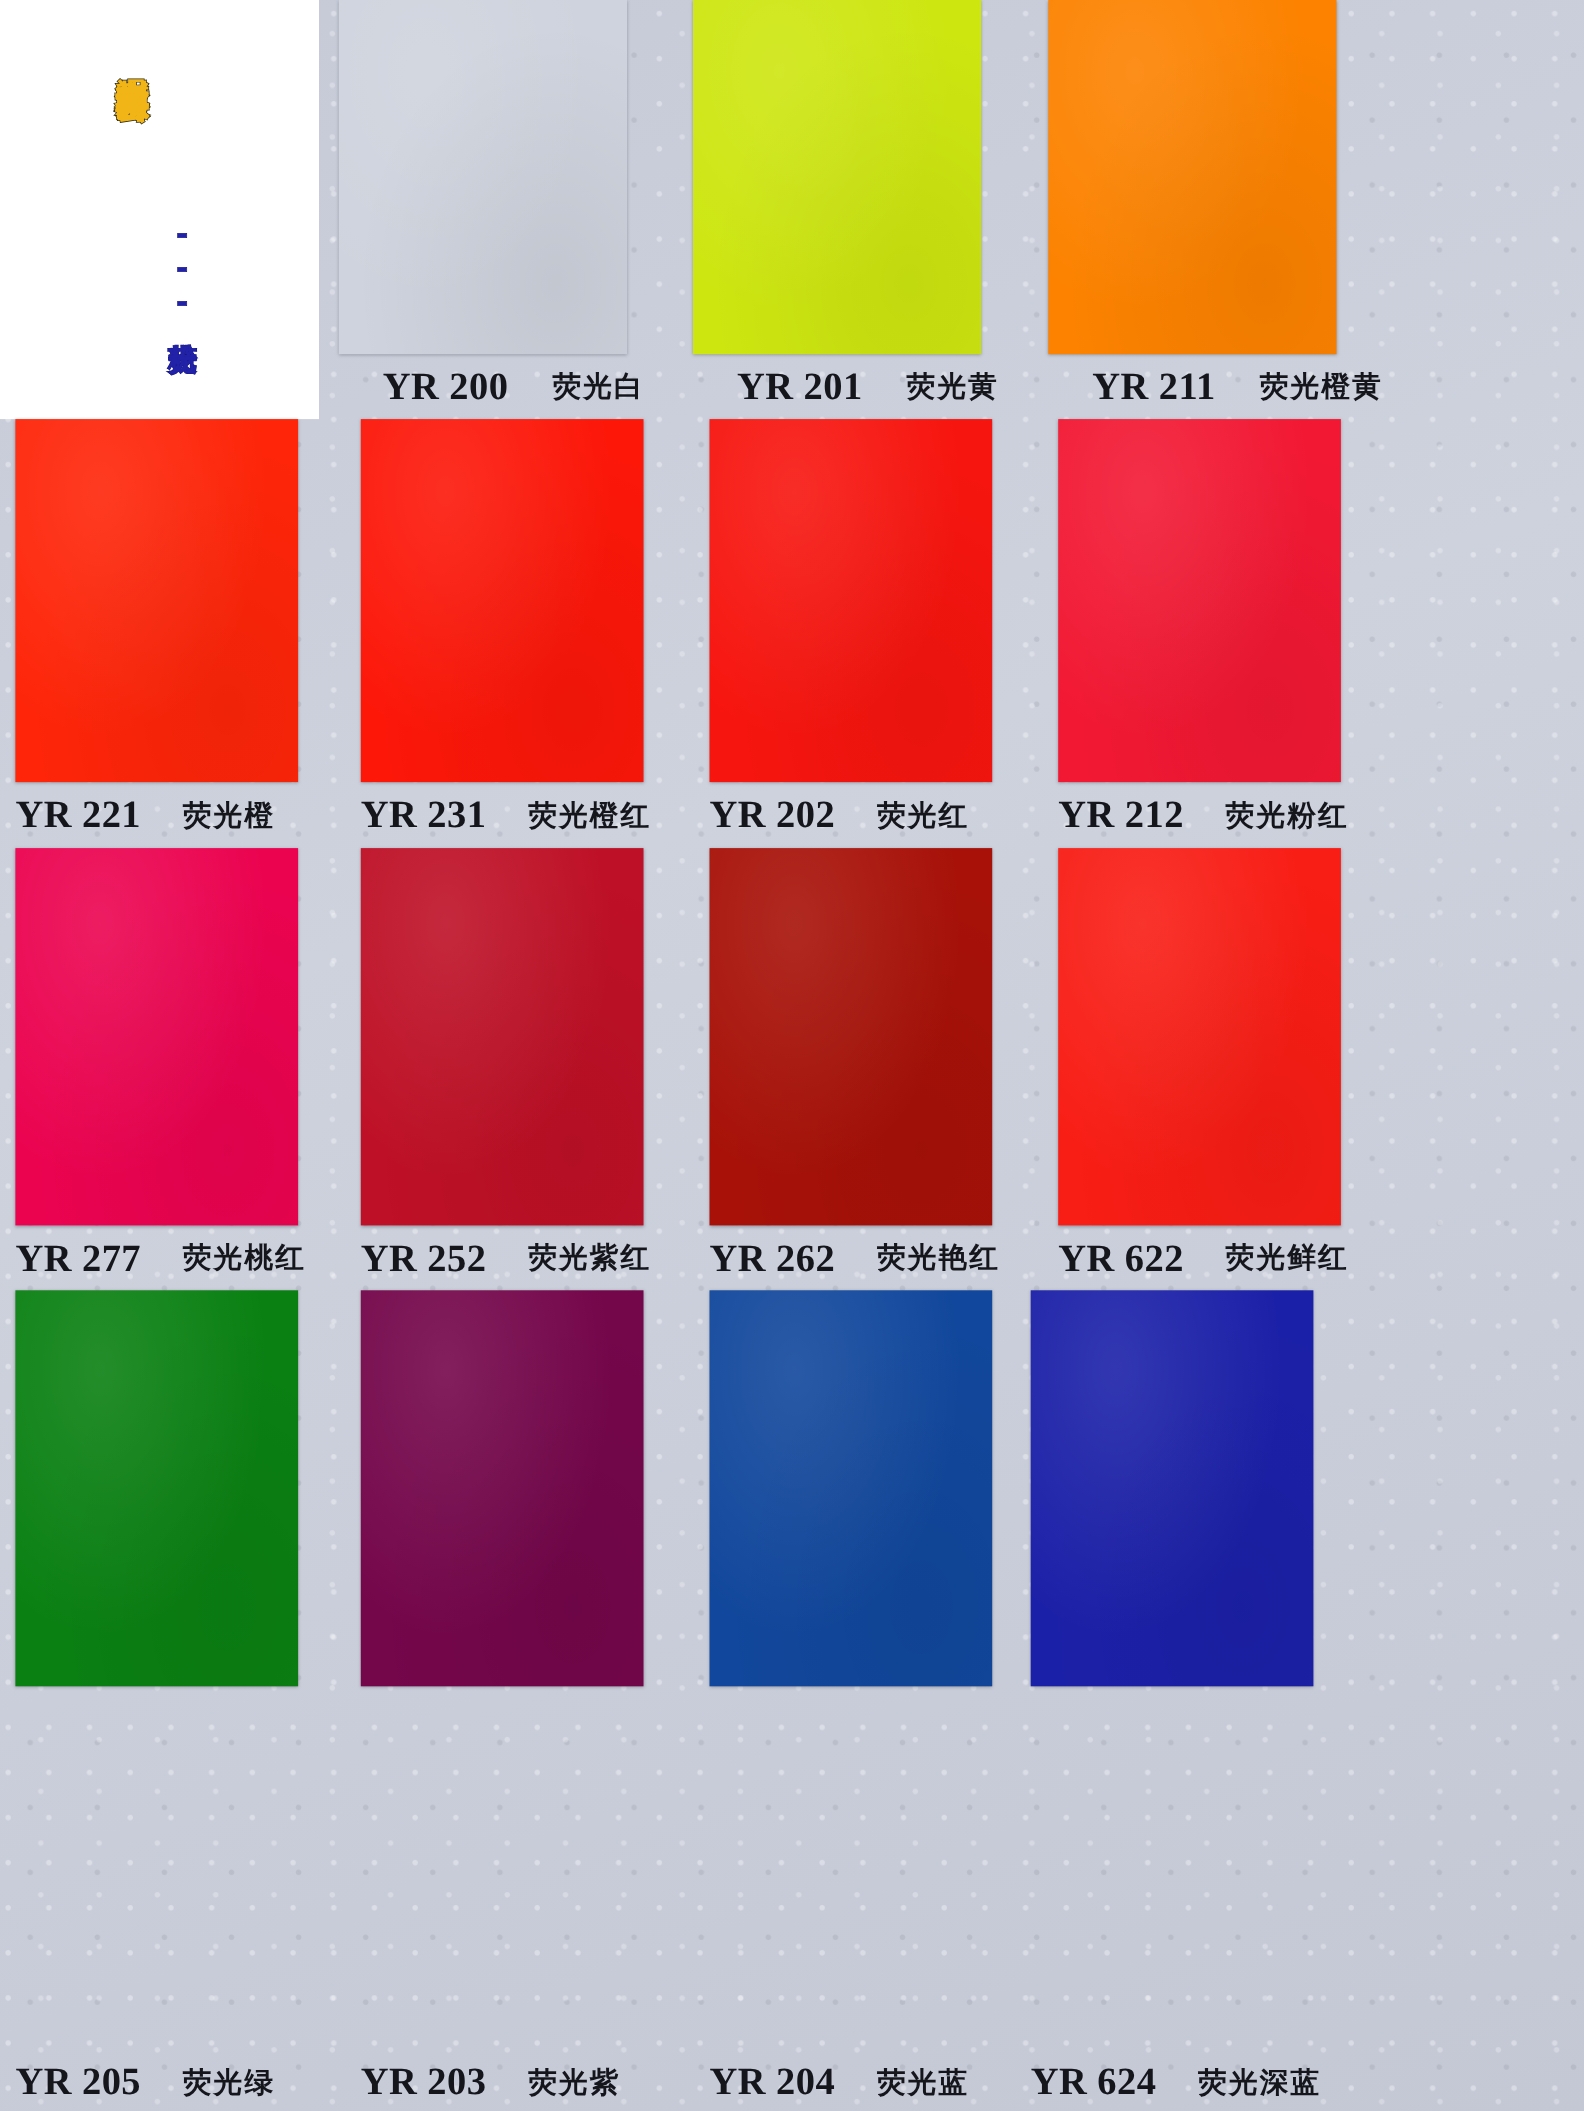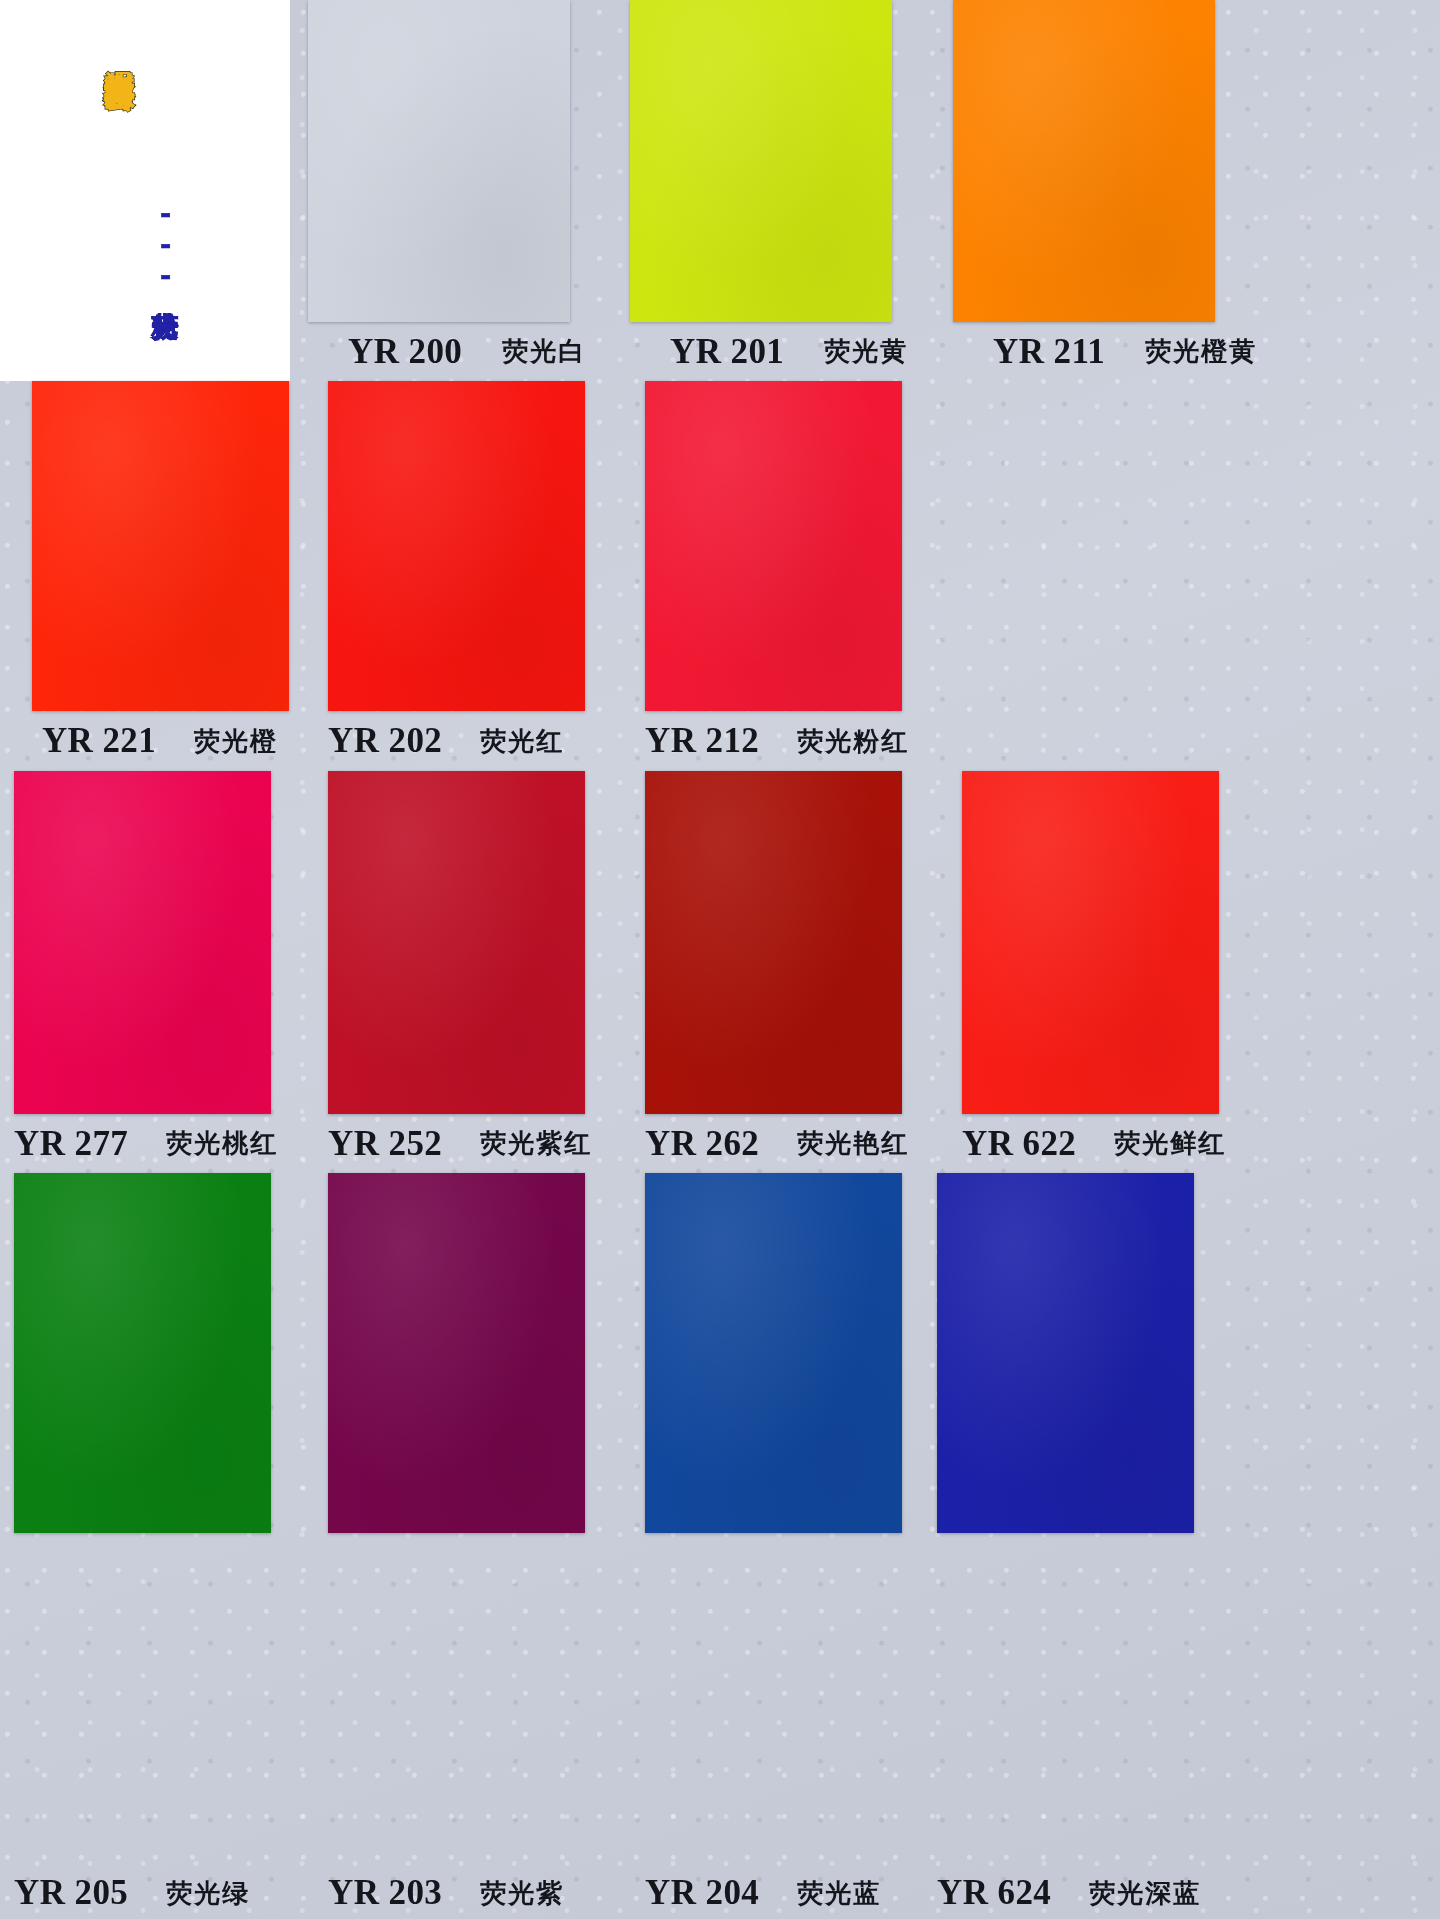--- a/index.html
+++ b/index.html
@@ -114,21 +114,21 @@
   #row1 .cell { width: 307px; height: 381px; }
   #row1 .cell:nth-child(1) { margin-left: 18px; }
   #row1 .cell:nth-child(2) { margin-left: 15px; }
   #row1 .cell:nth-child(3) { margin-left: 16px; }
   #row1 .swatch { height: 322px; width: 262px; }
   #row1 .label { height: 59px; padding-left: 40px; gap: 40px; }
 
   
   #row2 { left: 0; top: 381px; width: 1440px; height: 390px; }
   #row2 .cell { width: 292px; height: 390px; }
-  #row2 .cell:nth-child(1) { margin-left: 14px; align-items: center; }
+  #row2 .cell:nth-child(1) { margin-left: 14px; }
   #row2 .cell:nth-child(2) { margin-left: 22px; }
   #row2 .cell:nth-child(3) { margin-left: 25px; }
   #row2 .cell:nth-child(4) { margin-left: 25px; }
   #row2 .swatch { height: 330px; width: 257px; }
   #row2 .label { height: 60px; gap: 38px; }
 
   
   #row3 { left: 0; top: 771px; width: 1440px; height: 402px; }
   #row3 .cell { width: 292px; height: 402px; }
   #row3 .cell:nth-child(1) { margin-left: 14px; }
@@ -191,20 +191,27 @@
   <div class="row" id="row2">
 
     <div class="cell">
       <div class="swatch" style="background: rgb(254, 37, 9);"></div>
       <div class="label">
         <span class="code">YR 221</span>
         <span class="cname">荧光橙</span>
       </div>
     </div>
 
+    <div class="cell">
+      <div class="swatch" style="background: rgb(252, 23, 9);"></div>
+      <div class="label">
+        <span class="code">YR 231</span>
+        <span class="cname">荧光橙红</span>
+      </div>
+    </div>
 
     <div class="cell">
       <div class="swatch" style="background: rgb(247, 21, 15);"></div>
       <div class="label">
         <span class="code">YR 202</span>
         <span class="cname">荧光红</span>
       </div>
     </div>
 
     <div class="cell">

